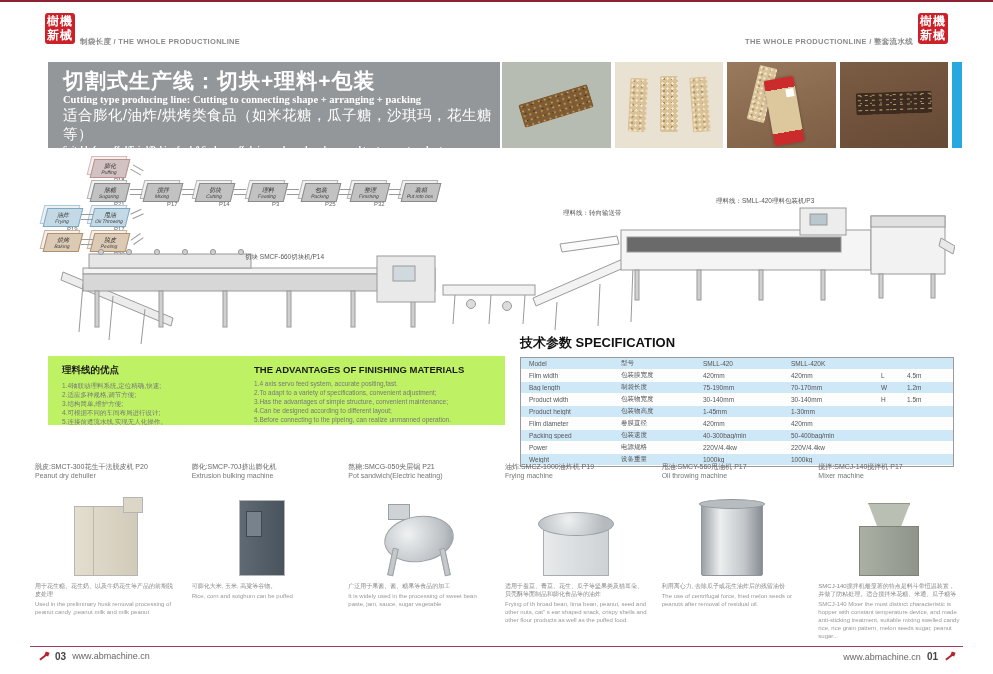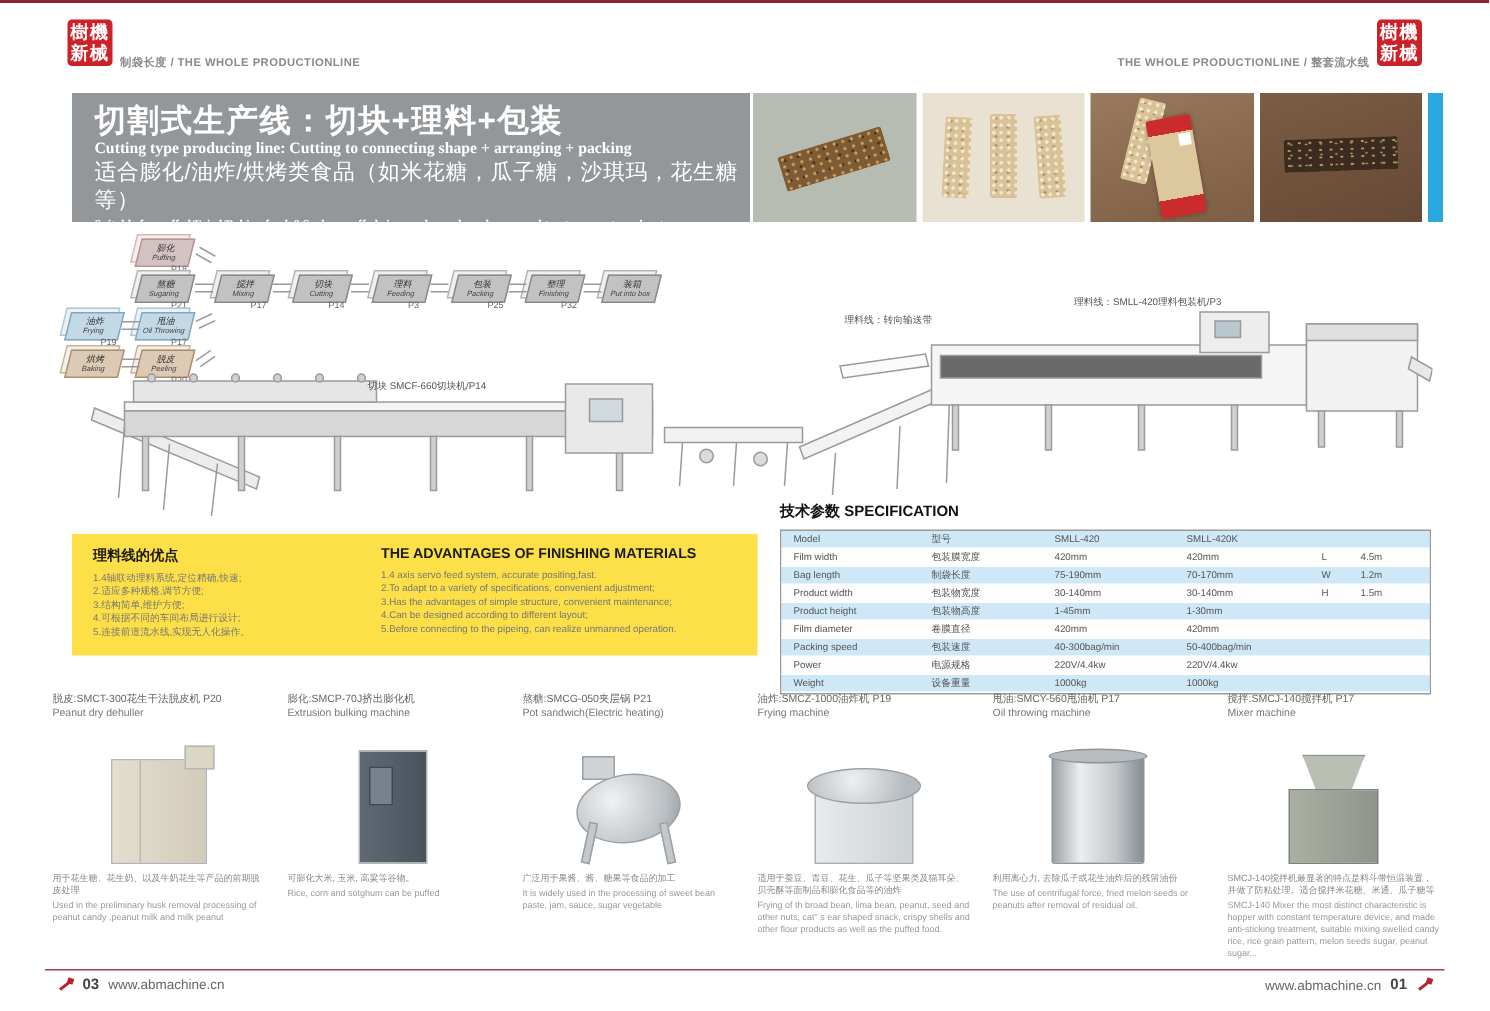--- a/index.html
+++ b/index.html
@@ -51,28 +51,28 @@
   .fnode.v-tan .back{border-color:#cdb394;}
   .fn-cn{font-size:6px;line-height:6px;color:#333;}
   .fn-en{font-size:5px;line-height:6px;color:#444;white-space:nowrap;}
   .fn-ref{position:absolute;left:22px;top:18px;font-size:6px;color:#666;white-space:nowrap;}
   .conn{position:absolute;width:12px;height:4px;border-top:1.4px solid #9a9a9a;border-bottom:1.4px solid #9a9a9a;}
 
   
   .draw-label{font-size:6.5px;color:#555;white-space:nowrap;}
 
   
-  .adv{left:48px;top:356px;width:457px;height:81px;background:#fde047;box-sizing:border-box;
+  .adv{left:48px;top:356px;width:457px;height:69px;background:#bef264;box-sizing:border-box;
        padding:8px 12px 0 14px;display:flex;gap:22px;}
   .adv h3{margin:0 0 4px 0;font-size:9.5px;color:#1a1a1a;}
   .adv .items div{font-size:6.5px;color:#777;line-height:9px;}
 
   
   .spec{left:520px;top:334px;width:434px;}
-  .spec-title{font-size:10px;font-weight:bold;color:#111;margin-bottom:5px;}
+  .spec-title{font-size:13px;font-weight:bold;color:#111;margin-bottom:5px;}
   .spec-table{border:1px solid #9a9a9a;width:432px;}
   .spec-row{display:grid;grid-template-columns:92px 82px 88px 90px 26px 54px;height:11px;align-items:center;border-bottom:1px solid #fff;}
   .spec-row:nth-child(odd){background:#cfe8f7;}
   .spec-row:nth-child(even){background:#fdfdfd;}
   .spec-cell{font-size:6.5px;color:#555;padding-left:8px;overflow:hidden;white-space:nowrap;}
 
   
   .machines{left:35px;top:462px;width:925px;display:grid;grid-template-columns:repeat(6,1fr);gap:15px;}
   .mtitle-cn{font-size:7px;color:#666;line-height:9px;white-space:nowrap;overflow:hidden;}
   .mtitle-en{font-size:7px;color:#777;line-height:9px;white-space:nowrap;overflow:hidden;}

